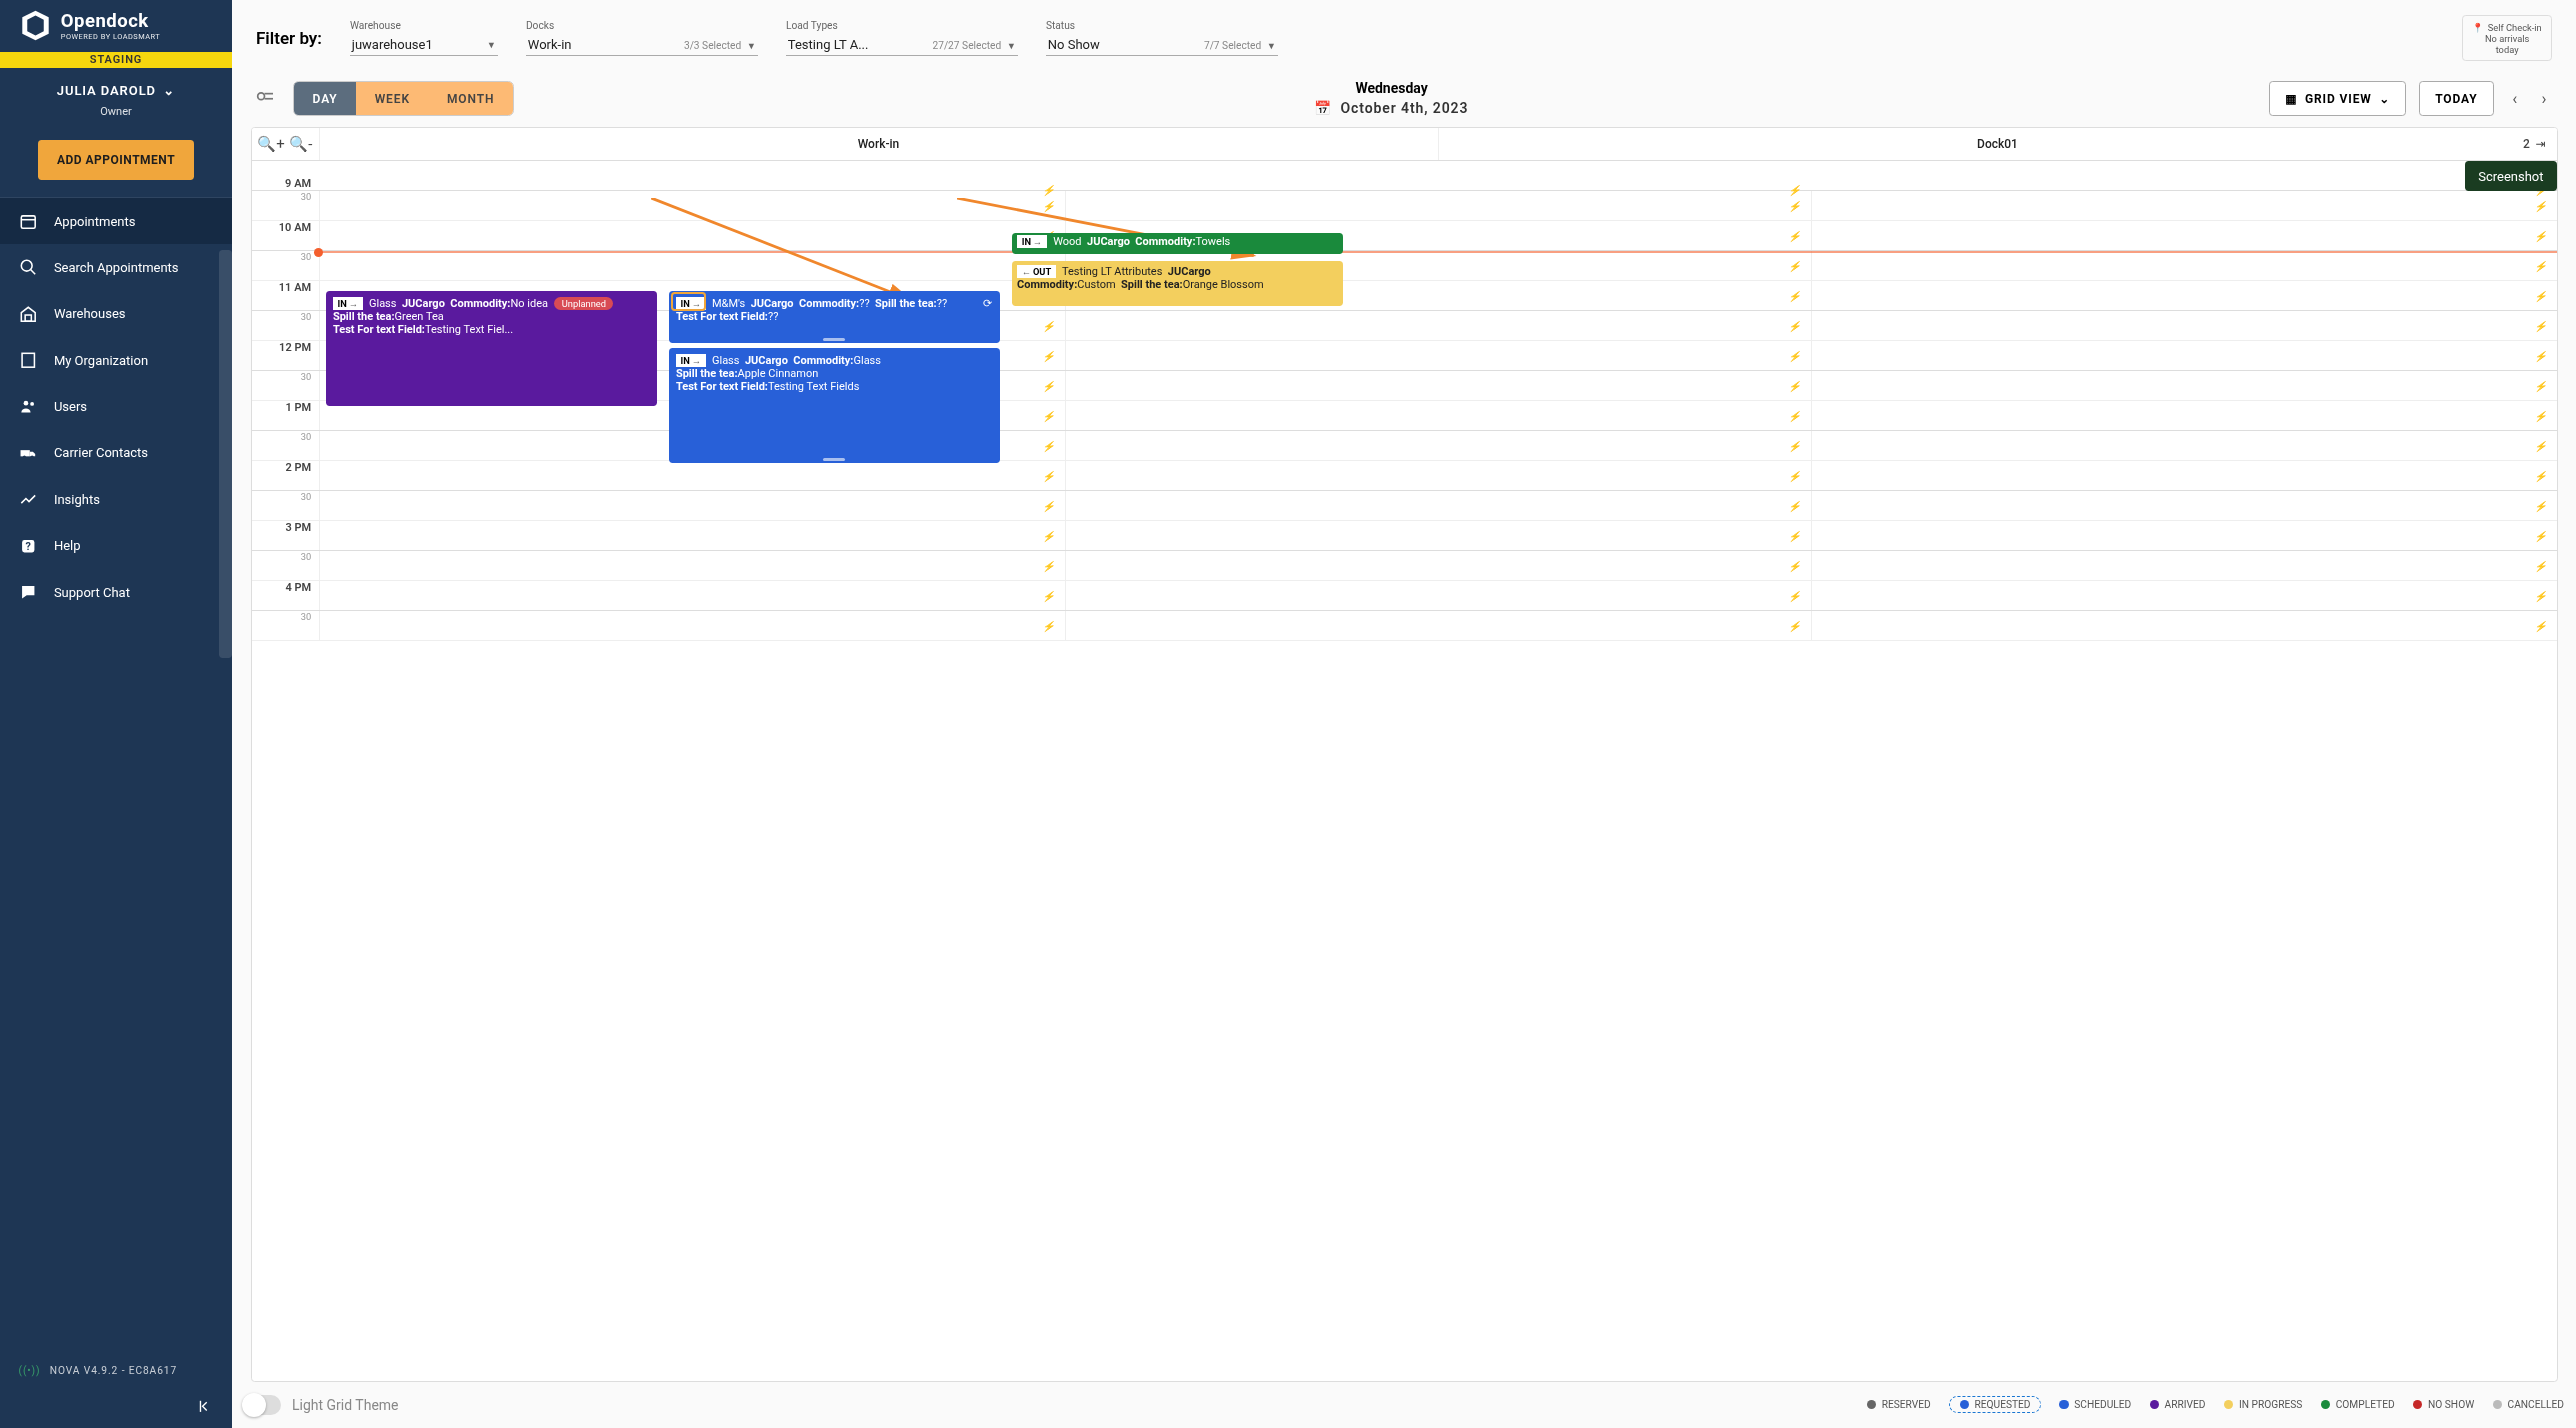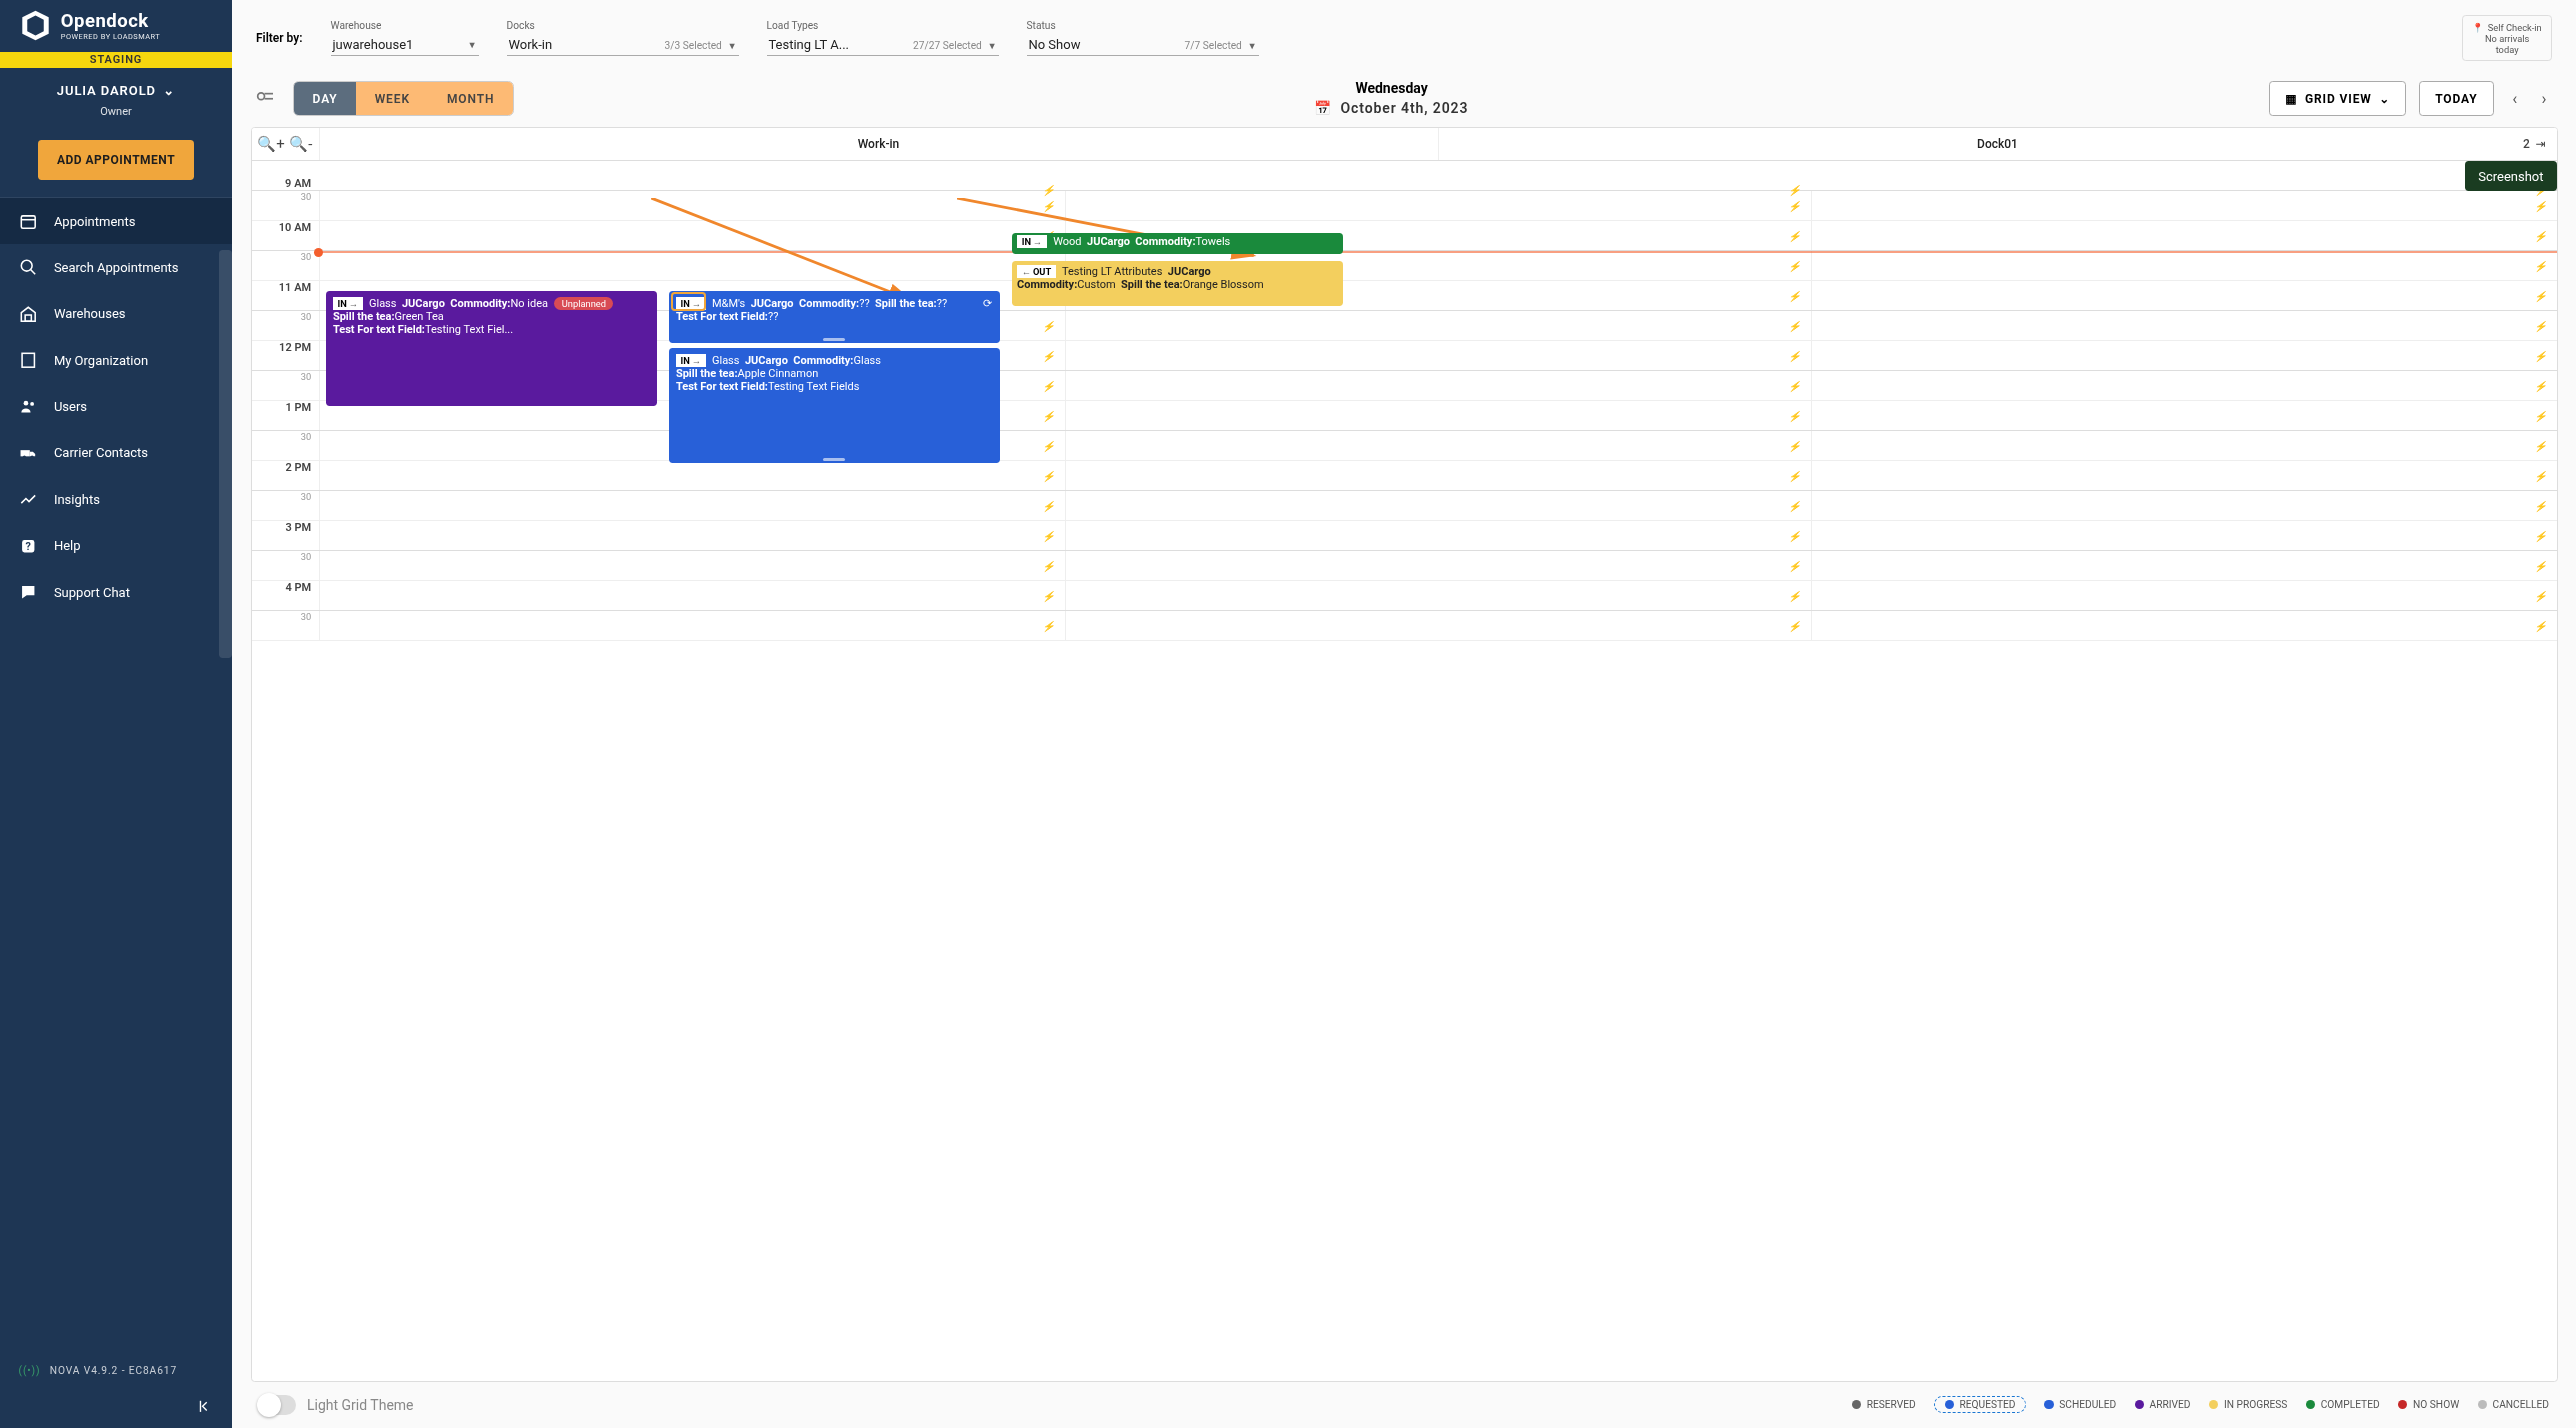--- a/index.html
+++ b/index.html
@@ -22,21 +22,21 @@
 .nav-item.active { background: #152a44; }
 .nav-item .icon { width: 20.4px; height: 20.4px; display: inline-flex; align-items: center; justify-content: center; }
 .divider-h { height: 0.9px; background: rgba(255,255,255,0.08); }
 .sidebar-footer { padding: 13px 18.5px; font-size: 10.2px; letter-spacing: 0.9px; opacity: 0.75; display: flex; align-items: center; gap: 9.3px; }
 .collapse-btn { padding: 9.3px 18.5px; text-align: right; cursor: pointer; }
 .scrollbar-indicator { position: absolute; right: 0; top: 250px; width: 13px; height: 408px; background: rgba(255,255,255,0.12); border-radius: 3.7px; }
 
 
 .main { flex: 1; display: flex; flex-direction: column; background: #fafafa; }
 .filters { display: flex; align-items: center; gap: 28px; padding: 15px 24px 9.3px; }
-.filter-label { font-size: 12px; font-weight: 600; }
+.filter-label { font-size: 17px; font-weight: 600; }
 .filter-group { display: flex; flex-direction: column; min-width: 148px; }
 .filter-group .label { font-size: 10.2px; color: #666; margin-bottom: 1.9px; }
 .filter-select { display: flex; justify-content: space-between; align-items: center; border-bottom: 0.9px solid #aaa; padding: 3.7px 1.9px; font-size: 13px; color: #222; cursor: pointer; }
 .filter-select .hint { font-size: 10.2px; color: #888; margin-right: 5.6px; }
 .caret { font-size: 9.3px; color: #666; }
 .self-checkin { border: 0.9px solid #ddd; border-radius: 3.7px; padding: 5.6px 9.3px; font-size: 9.3px; text-align: center; color: #555; min-width: 65px; }
 
 .toolbar { display: flex; align-items: center; justify-content: space-between; padding: 9.3px 24px; }
 .toolbar-left { display: flex; align-items: center; gap: 16.7px; }
 .timeline-icon { color: #777; cursor: pointer; }
@@ -74,21 +74,21 @@
 .appt .badge-out { padding: 0.9px 4.6px; }
 .appt strong { font-weight: 700; }
 .unplanned { background: #d84b54; border-radius: 9.3px; padding: 0.9px 7.4px; font-size: 9.3px; margin-left: 3.7px; }
 .handle { position: absolute; bottom: 2.8px; left: 50%; transform: translateX(-50%); width: 22px; height: 2.8px; background: rgba(255,255,255,0.6); border-radius: 1.9px; }
 .repeat-icon { position: absolute; top: 5.6px; right: 7.4px; font-size: 11px; }
 
 .arrow { position: absolute; pointer-events: none; }
 .highlight-box { position: absolute; border: 2.8px solid #f0a63c; border-radius: 3.7px; pointer-events: none; }
 
 
-.footer { display: flex; align-items: center; justify-content: space-between; padding: 13px 27px; }
+.footer { display: flex; align-items: center; justify-content: space-between; padding: 13px 12px; }
 .theme-toggle { display: flex; align-items: center; gap: 11px; color: #888; font-size: 14px; }
 .switch { width: 37px; height: 20.4px; background: #ddd; border-radius: 18.5px; position: relative; cursor: pointer; }
 .switch .knob { width: 24px; height: 24px; background: #fff; border-radius: 50%; position: absolute; top: -1.9px; left: -1.9px; box-shadow: 0 0.9px 2.8px rgba(0,0,0,0.3); }
 .legend { display: flex; gap: 18.5px; font-size: 10.2px; color: #555; align-items: center; }
 .legend-item { display: flex; align-items: center; gap: 5.6px; }
 .legend-dot { width: 9.3px; height: 9.3px; border-radius: 50%; }
 .legend-item.selected { border: 1.9px dashed #1976d2; border-radius: 13px; padding: 1.9px 9.3px; }
 
 .screenshot-btn { position: absolute; top:0; right: 0; background: #1a3c21; color: #fff; padding: 7.4px 13px; font-size: 13px; border-radius: 3.7px; z-index: 50; }
 </style>

